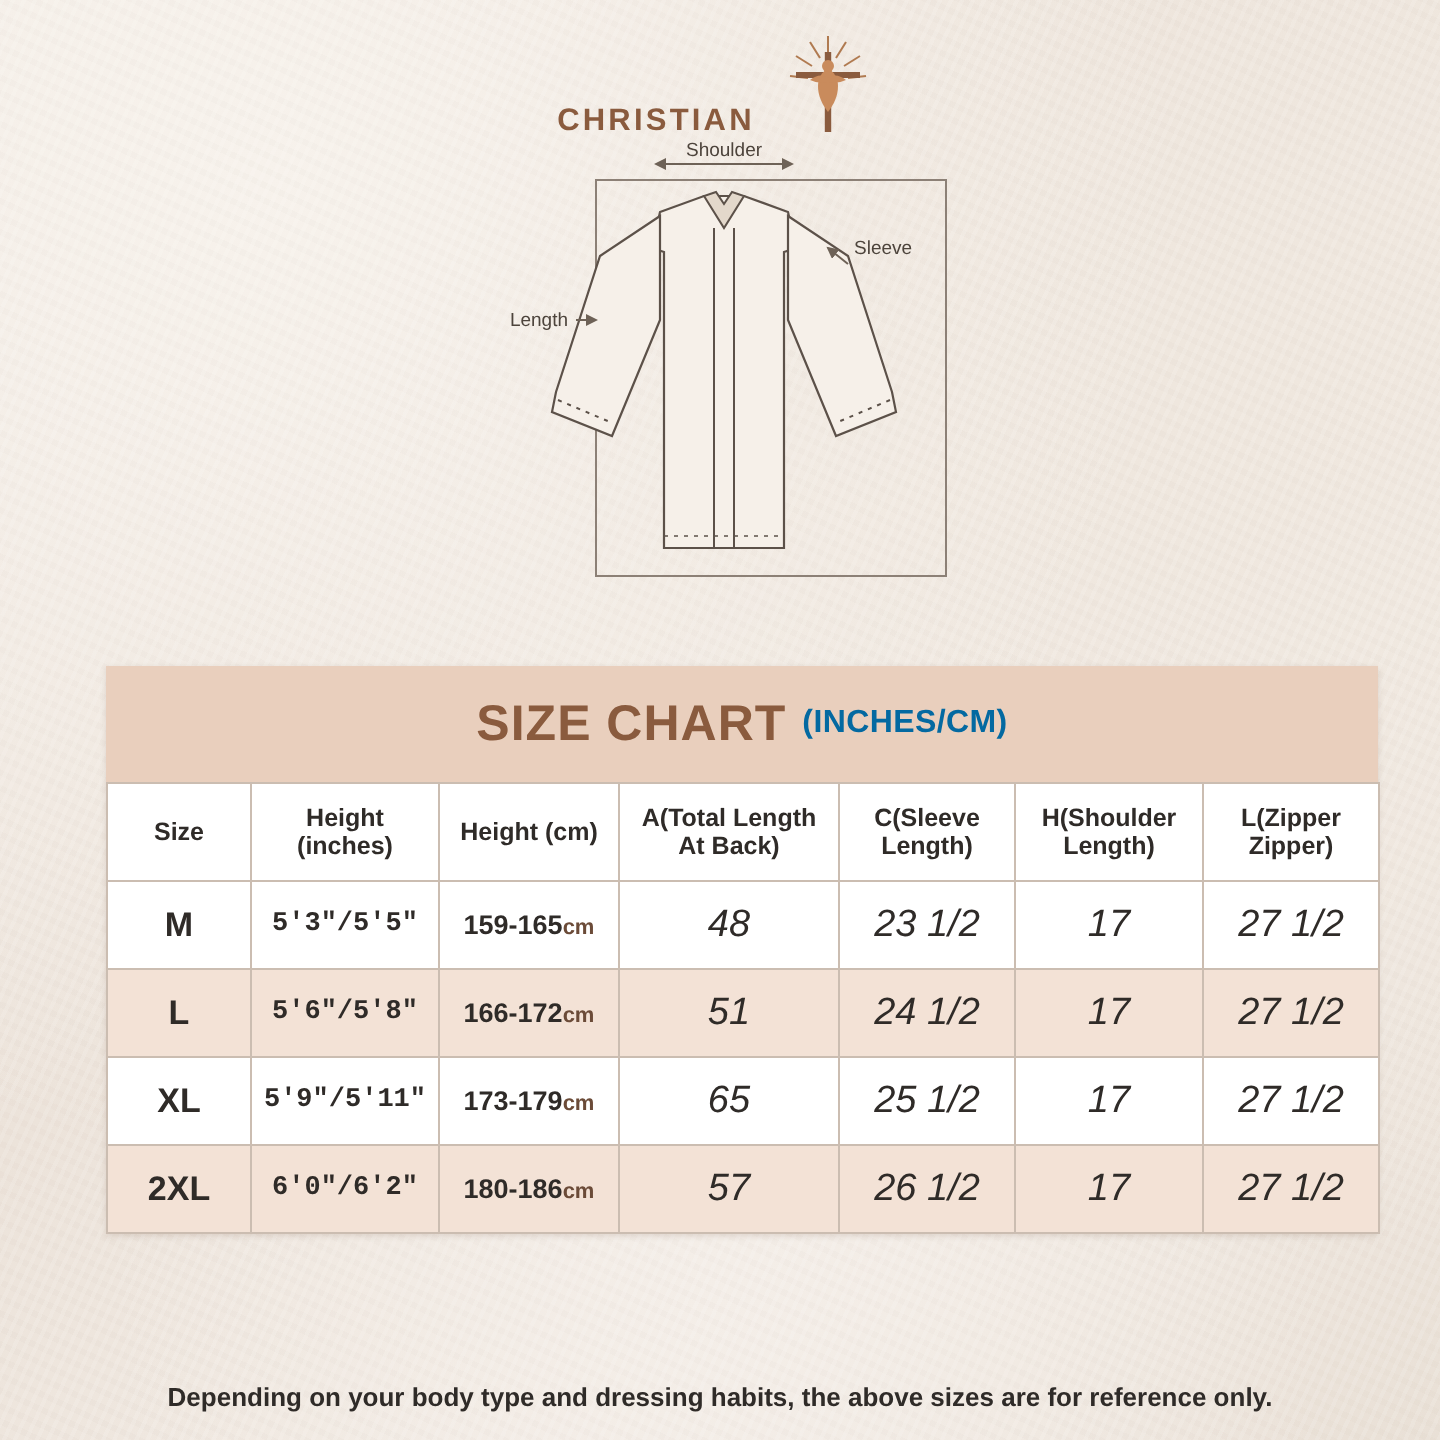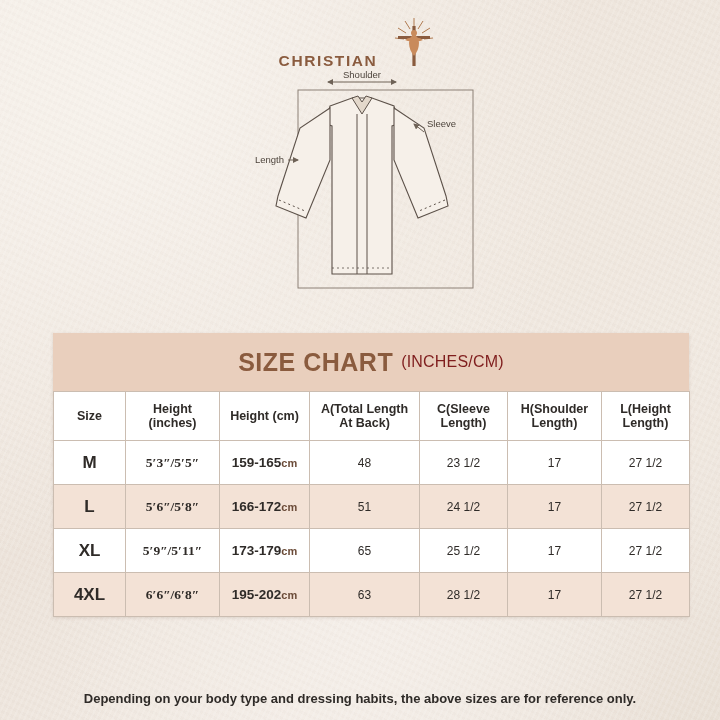--- a/index.html
+++ b/index.html
@@ -80,22 +80,22 @@
     gap: 8px;
   }
   .card-head .t1 {
     font-size: 25px;
     font-weight: 700;
     color: #8a5b3e;
     letter-spacing: .5px;
   }
   .card-head .t2 {
     font-size: 16px;
-    font-weight: 400;
-    color: #7f1d1d;
+    font-weight: 700;
+    color: #0369a1;
     letter-spacing: .2px;
   }
   table {
     border-collapse: collapse;
     width: 100%;
     table-layout: fixed;
     background: #86efac;
   }
   th, td {
     border: 1px solid #cbbdb1;
@@ -115,28 +115,28 @@
   tbody td { height: 43px; }
   tbody tr.odd td { background: #fff; }
   tbody tr.even td { background: #f3e2d6; }
   td.size-cell {
     font-size: 17px;
     font-weight: 700;
   }
   td.h-in {
     font-size: 13.5px;
     font-weight: 700;
-    font-family: Liberation Serif, serif;
+    font-family: Liberation Mono, monospace;
   }
   td.h-cm {
     font-size: 13.5px;
     font-weight: 700;
   }
   td.h-cm .u { font-size: 11px; font-weight: 700; color: #6b4b38; }
-  td.num { font-size: 12px; }
+  td.num { font-size: 19px; font-style: italic; }
 
   
   col.c0 { width: 72px; }
   col.c1 { width: 94px; }
   col.c2 { width: 90px; }
   col.c3 { width: 110px; }
   col.c4 { width: 88px; }
   col.c5 { width: 94px; }
   col.c6 { width: 88px; }
 
@@ -247,21 +247,21 @@
         <col class="c6">
     </colgroup>
     <thead>
       <tr>
         <th>Size</th>
         <th>Height (inches)</th>
         <th>Height (cm)</th>
         <th>A(Total Length At Back)</th>
         <th>C(Sleeve Length)</th>
         <th>H(Shoulder Length)</th>
-        <th>L(Height Length)</th>
+        <th>L(Zipper Zipper)</th>
       </tr>
     </thead>
     <tbody>
       <tr class="odd">
         <td class="size-cell">M</td>
         <td class="h-in">5′3″/5′5″</td>
         <td class="h-cm"><span>159-165</span><span class="u">cm</span></td>
         <td class="num">48</td>
         <td class="num">23 1/2</td>
         <td class="num">17</td>
@@ -279,25 +279,25 @@
       <tr class="odd">
         <td class="size-cell">XL</td>
         <td class="h-in">5′9″/5′11″</td>
         <td class="h-cm"><span>173-179</span><span class="u">cm</span></td>
         <td class="num">65</td>
         <td class="num">25 1/2</td>
         <td class="num">17</td>
         <td class="num">27 1/2</td>
       </tr>
       <tr class="even">
-        <td class="size-cell">4XL</td>
-        <td class="h-in">6′6″/6′8″</td>
-        <td class="h-cm"><span>195-202</span><span class="u">cm</span></td>
-        <td class="num">63</td>
-        <td class="num">28 1/2</td>
+        <td class="size-cell">2XL</td>
+        <td class="h-in">6′0″/6′2″</td>
+        <td class="h-cm"><span>180-186</span><span class="u">cm</span></td>
+        <td class="num">57</td>
+        <td class="num">26 1/2</td>
         <td class="num">17</td>
         <td class="num">27 1/2</td>
       </tr>
     </tbody>
   </table>
 </div>
 
 <div class="footnote">Depending on your body type and dressing habits, the above sizes are for reference only.</div>
 
 </body></html>

